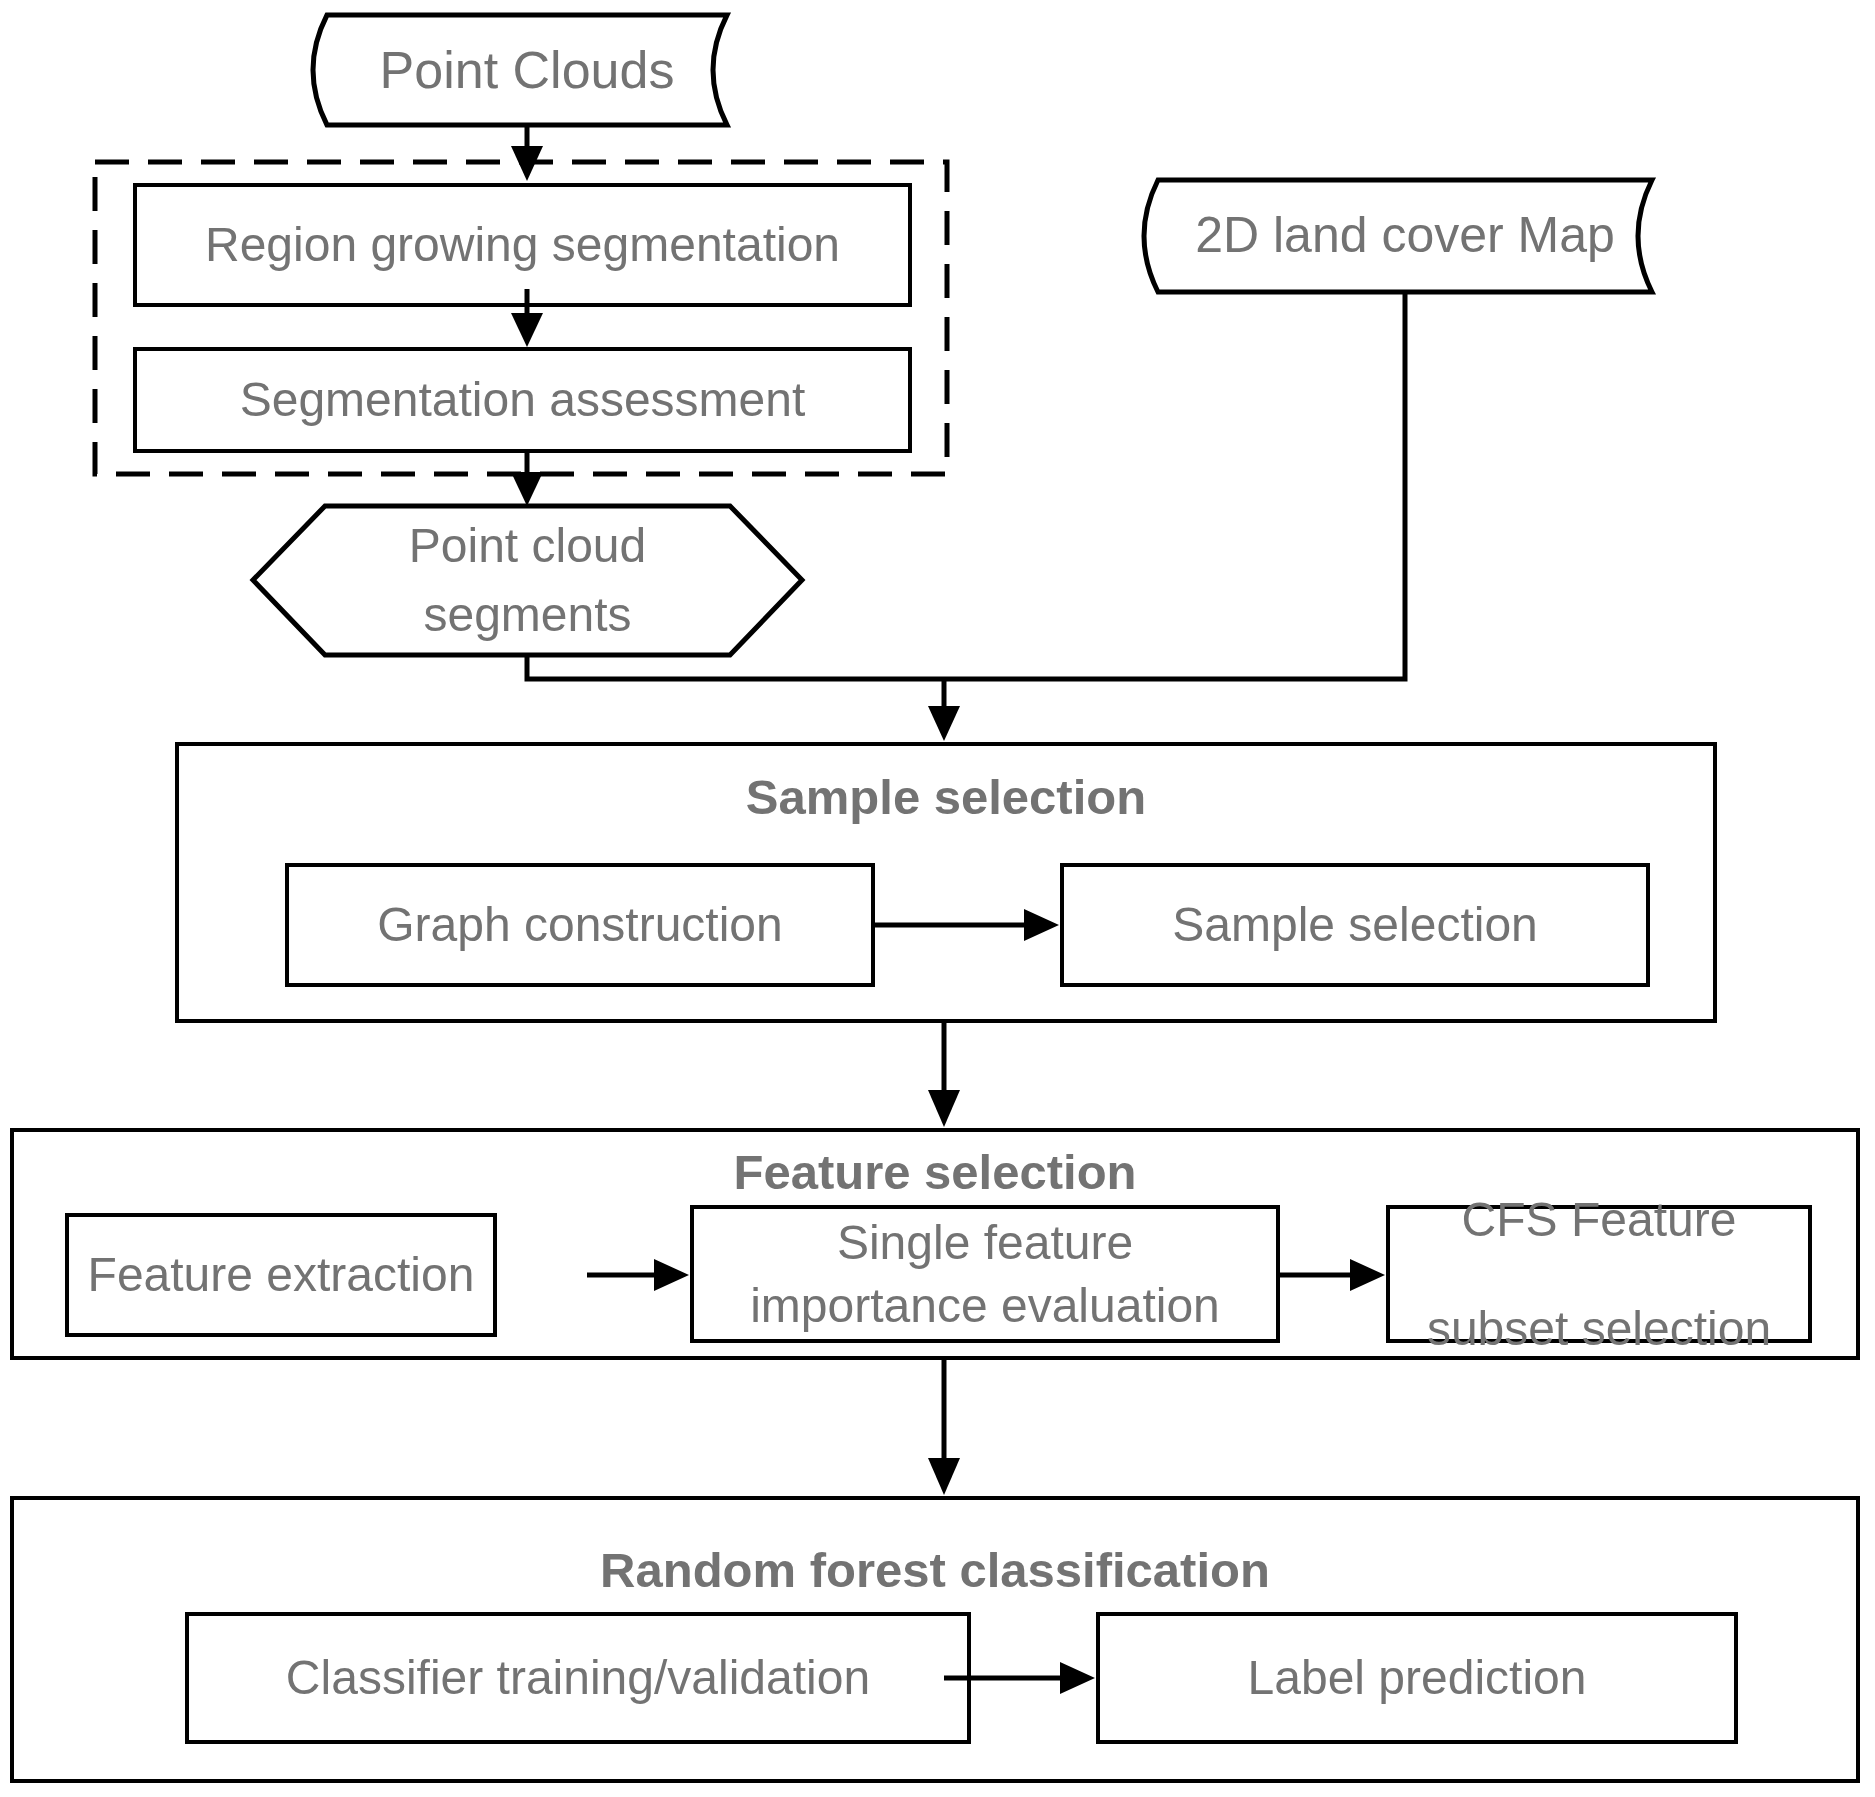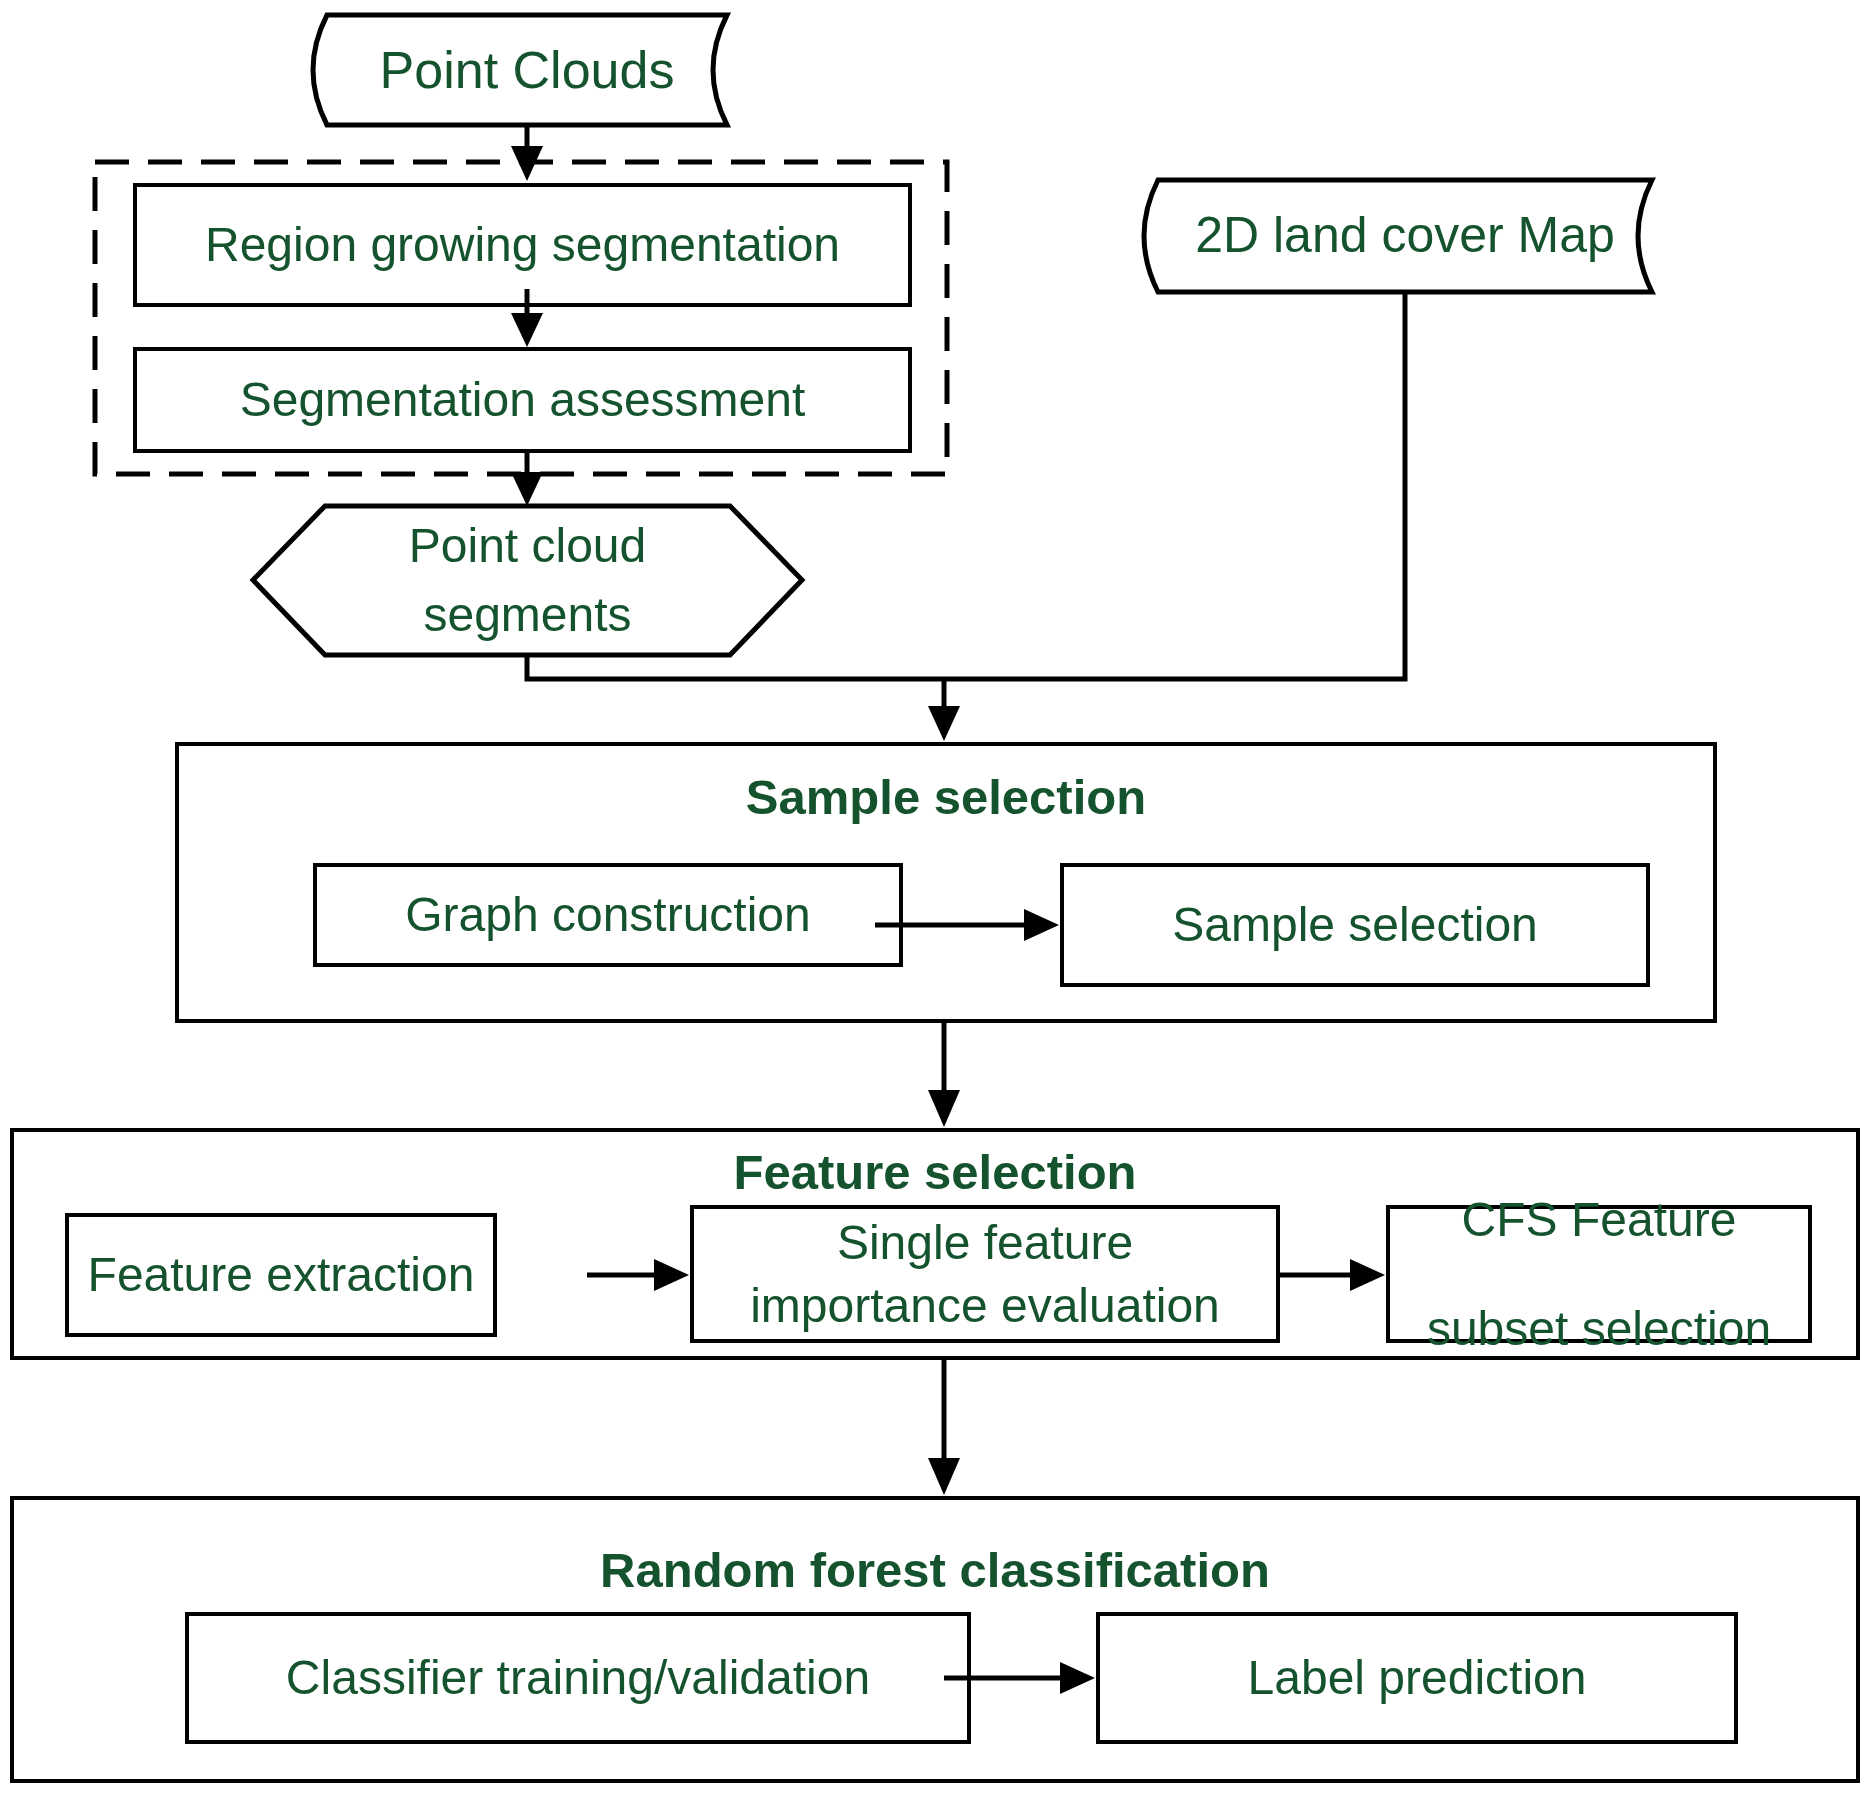--- a/index.html
+++ b/index.html
@@ -1,21 +1,21 @@
 <!DOCTYPE html>
 <html><head>
 <meta charset="utf-8">
 <style>
   html,body { margin:0; padding:0; background:#ffffff; }
   .canvas {
     position:relative;
     width:1875px; height:1797px;
     background:#ffffff;
     font-family:"Liberation Sans", sans-serif;
-    color:#14532d;
+    color:#737373;
   }
   svg.linework {
     position:absolute; left:0; top:0; width:1875px; height:1797px;
     pointer-events:none;
   }
   .shape { fill:#ffffff; stroke:#000000; stroke-width:5; }
   .conn  { stroke:#000000; stroke-width:5; fill:none; }
   .head  { fill:#000000; stroke:none; }
   .dashed { fill:none; stroke:#000000; stroke-width:5; stroke-dasharray:34 19; }
 
@@ -97,21 +97,21 @@
     <span>Region growing segmentation</span>
   </div>
 
   <div class="node" style="left:133px; top:347px; width:779px; height:106px;">
     <span>Segmentation assessment</span>
   </div>
 
   <div class="group" style="left:175px; top:742px; width:1542px; height:281px;"></div>
   <div class="group-title" style="top:768px; left:175px; width:1542px;">Sample selection</div>
 
-  <div class="node" style="left:285px; top:863px; width:590px; height:104px;margin-left:28px;">
+  <div class="node" style="left:285px; top:863px; width:590px; height:124px;">
     <span>Graph construction</span>
   </div>
 
   <div class="node" style="left:1060px; top:863px; width:590px; height:124px;">
     <span>Sample selection</span>
   </div>
 
   <div class="group" style="left:10px; top:1128px; width:1850px; height:232px;"></div>
   <div class="group-title" style="top:1143px; left:10px; width:1850px;">Feature selection</div>
 

